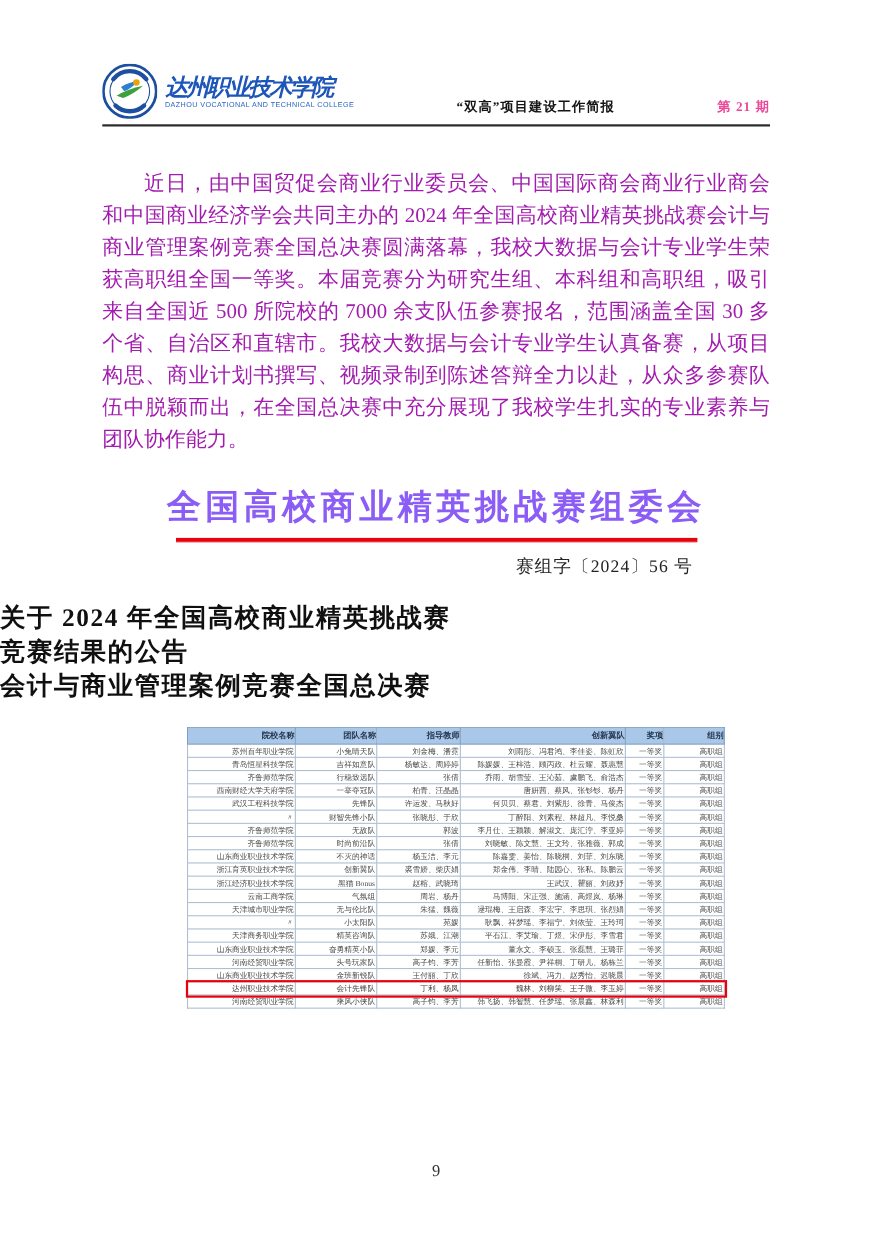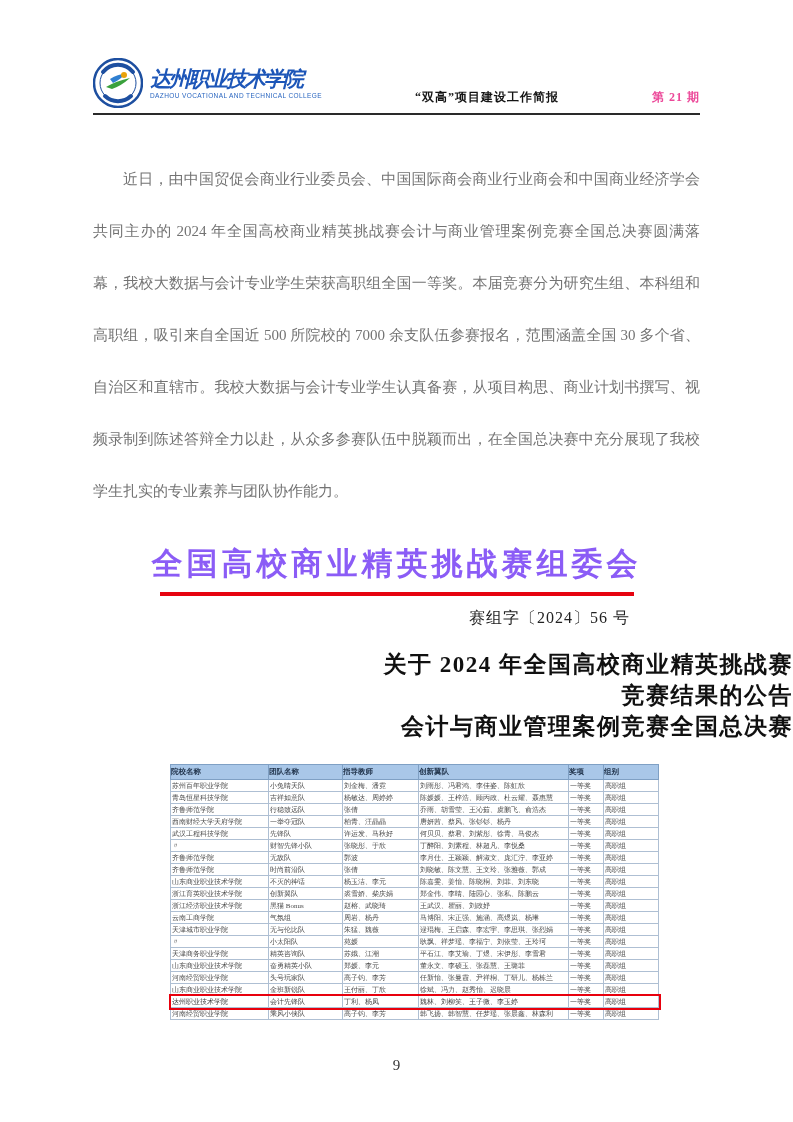--- a/index.html
+++ b/index.html
@@ -22,40 +22,40 @@
     font-family:"Liberation Serif","DejaVu Serif",serif;
   }
   .logo-en {
     font-size:6.5px; color:#2a66c0; letter-spacing:0.4px; line-height:9px;
     font-family:"Liberation Sans","DejaVu Sans",sans-serif; white-space:nowrap;
   }
   .bulletin-title { font-size:12px; font-weight:bold; color:#141414; padding-bottom:2px; letter-spacing:1px; }
   .issue-number  { font-size:12px; font-weight:bold; color:#ec4899; padding-bottom:2px; letter-spacing:1px; }
   
   .article-paragraph {
-    margin:38px 93px 0 93px; font-size:15px; line-height:52px;
-    text-indent:2em; text-align:justify; color:#737373;
+    margin:38px 93px 0 93px; font-size:19px; line-height:29px;
+    text-indent:2em; text-align:justify; color:#a21caf;
   }
   
   .committee-title {
     margin-top:26px; text-align:center; color:#8b5cf6; font-weight:bold;
     font-size:31px; letter-spacing:4px; white-space:nowrap;
   }
   .red-divider {
     width:474px; margin:7px auto 0 auto; height:4px;
     border-top:3px solid #e60310; border-bottom:1.5px solid #e60310;
   }
   .doc-number { text-align:right; margin:12px 163px 0 0; font-size:16px; color:#222; letter-spacing:1px; }
   
-  .announcement-title { margin-top:20px; text-align:right; font-weight:bold; color:#101010; }
+  .announcement-title { margin-top:20px; text-align:left; font-weight:bold; color:#101010; }
   .announcement-title div { font-size:23px; line-height:31px; letter-spacing:1.5px; }
   
   .results-table {
     margin:22px 0 0 170px; width:488px; border-collapse:collapse; table-layout:fixed;
-    font-size:7px; color:#4b4b4b; text-align:left;
+    font-size:7px; color:#4b4b4b; text-align:right;
     font-family:"Liberation Serif","DejaVu Serif",serif;
   }
   .results-table th {
     background:#a9c7e8; color:#24374f; font-weight:bold; font-size:7.5px;
     height:15px; border:1px solid #7fa0c4; overflow:hidden; white-space:nowrap;
   }
   .results-table td {
     height:12px; border:1px solid #aebfd3; padding:0 1px;
     overflow:hidden; white-space:nowrap;
   }

